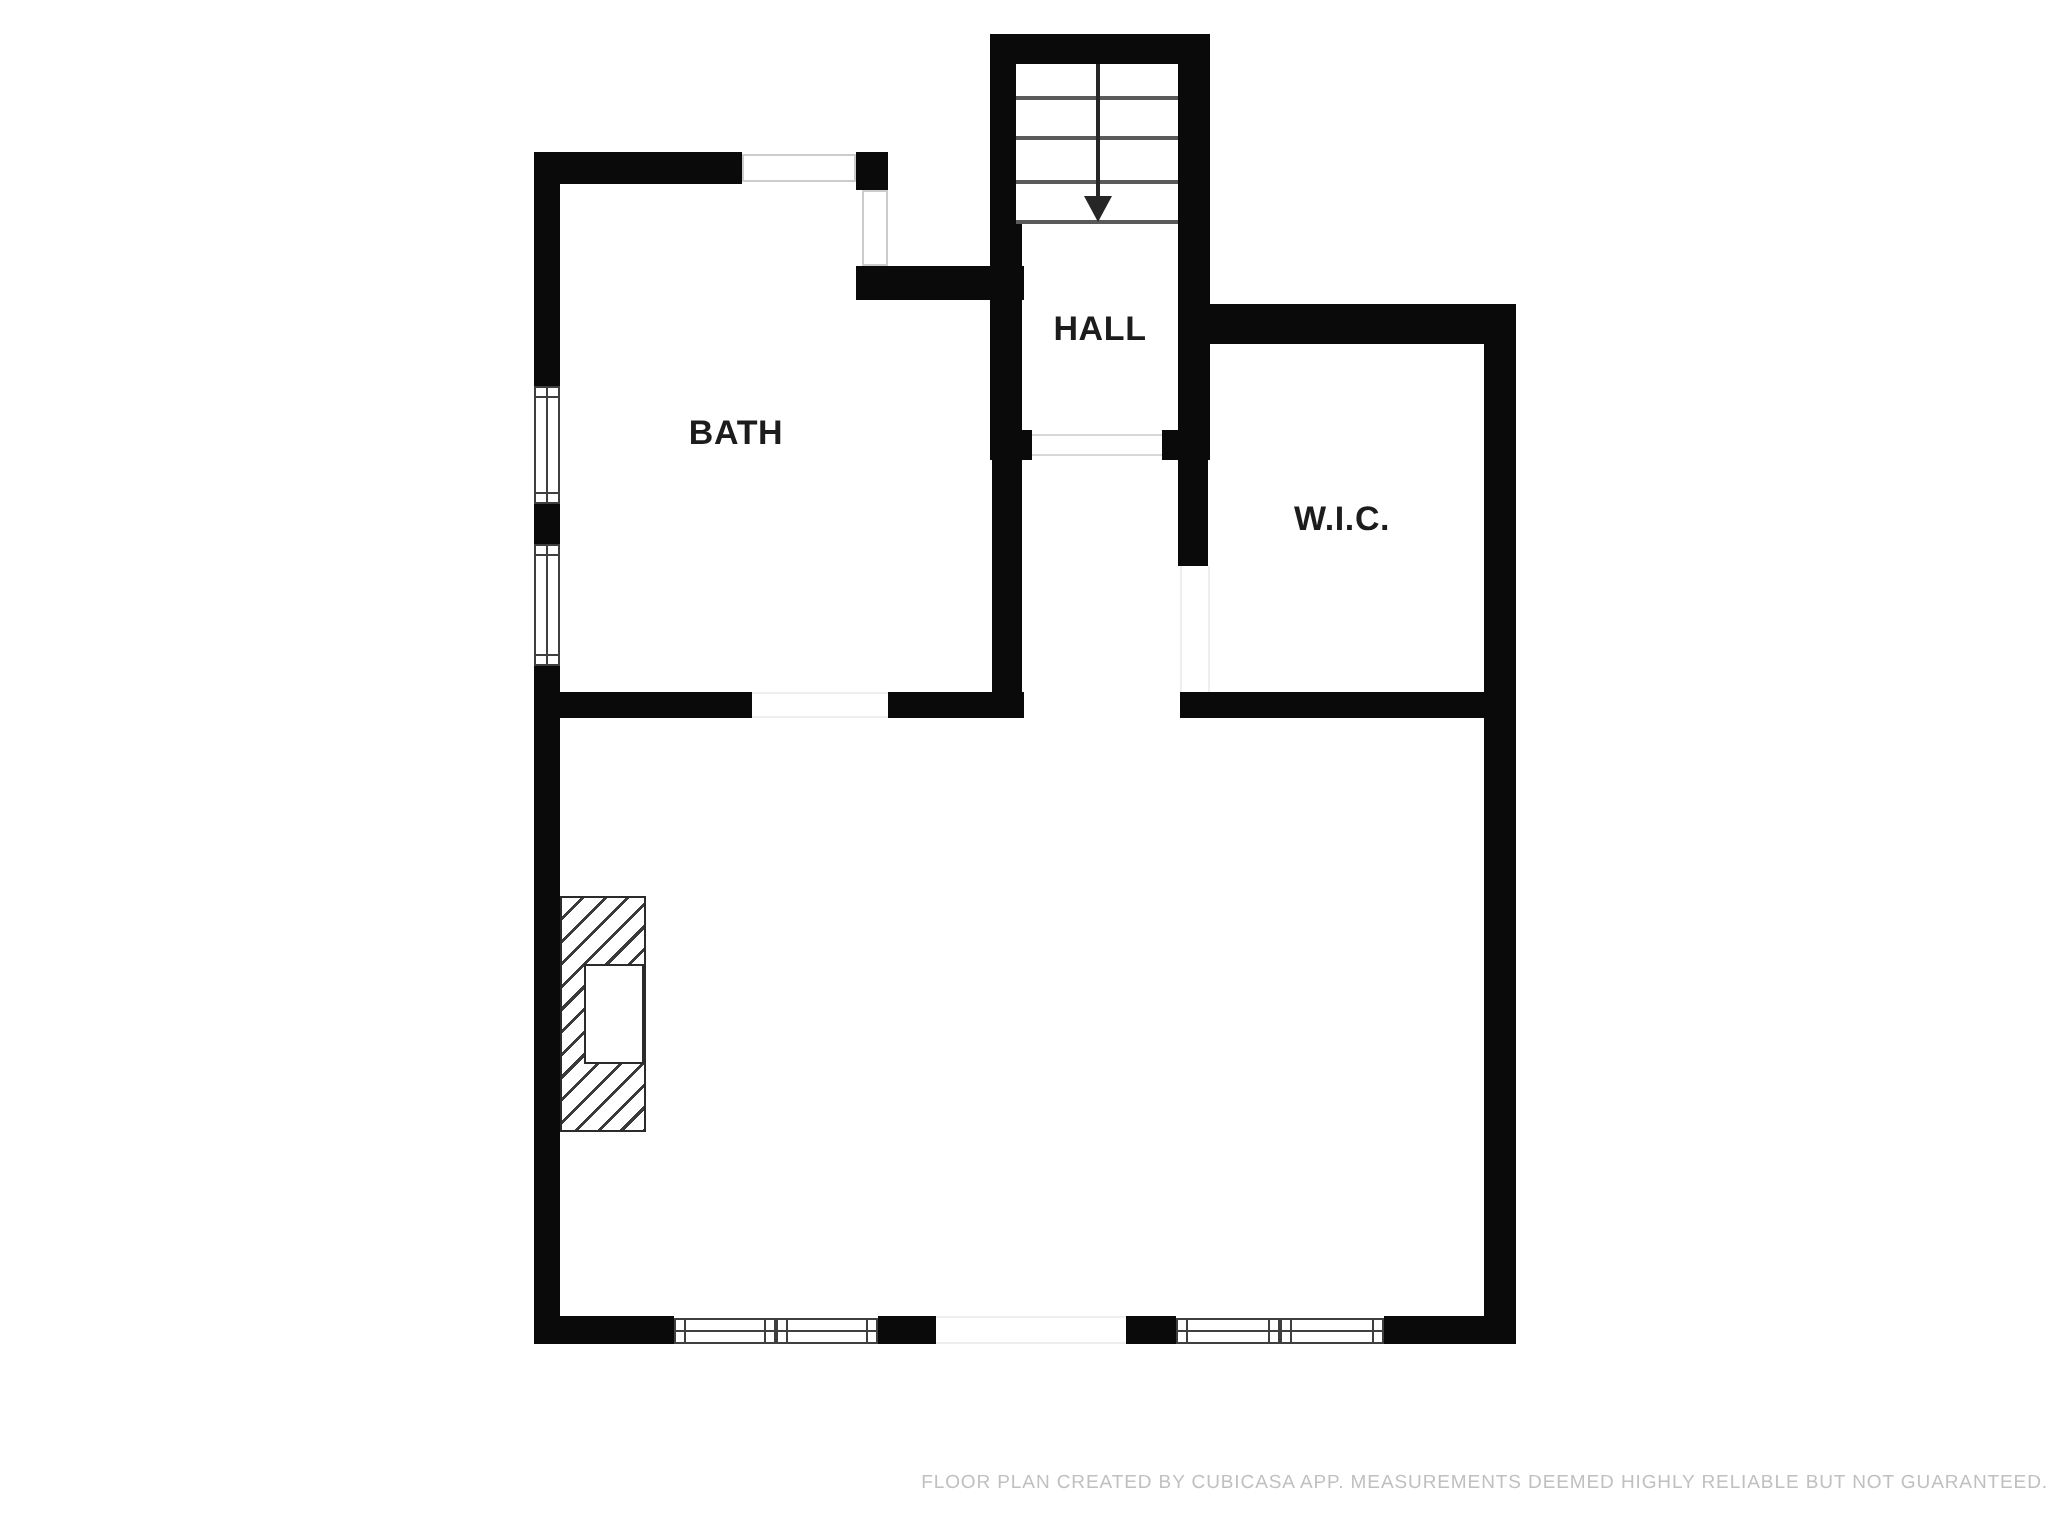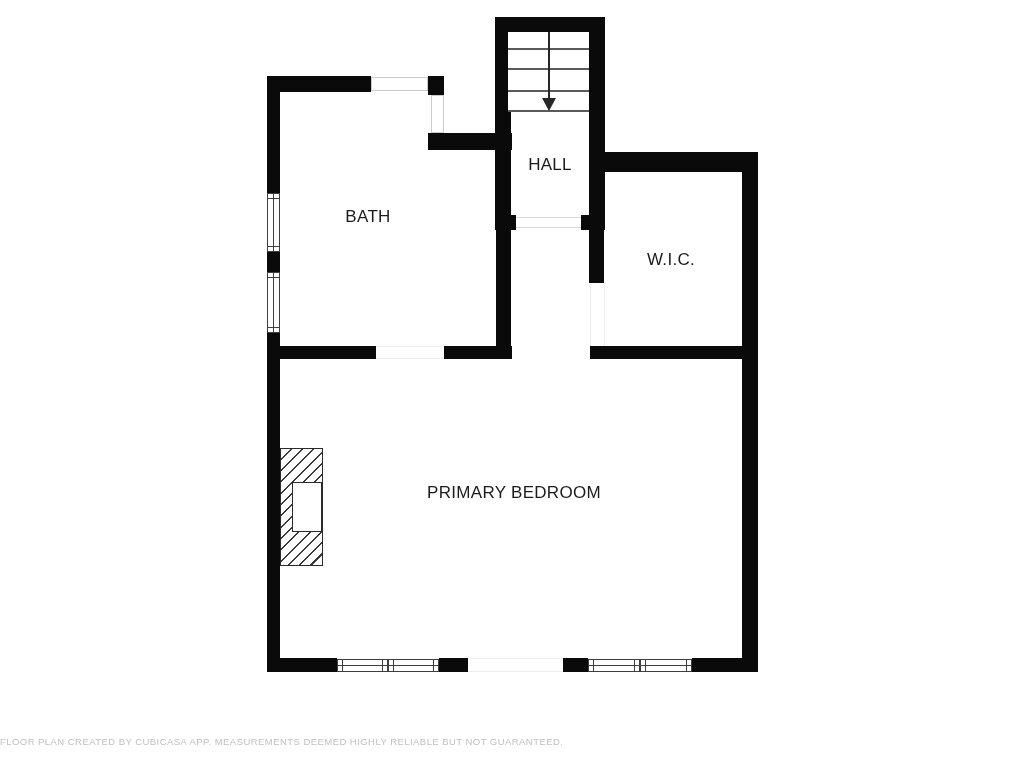--- a/index.html
+++ b/index.html
@@ -35,22 +35,22 @@
 
   
   .fireplace { position:absolute; left:280px; top:448px; width:43px; height:118px;
     border:1px solid #2b2b2b; box-sizing:border-box;
     background:repeating-linear-gradient(135deg, #ffffff 0px, #ffffff 6.5px, #3a3a3a 6.5px, #3a3a3a 8px); }
   .firebox { position:absolute; left:11px; top:33px; width:30px; height:50px;
     background:#ffffff; border:1px solid #2b2b2b; box-sizing:border-box; }
 
   
   .room-label { position:absolute; transform:translate(-50%,-50%);
-    font-size:17px; letter-spacing:0.3px; color:#1c1c1c; white-space:nowrap; }
-  .footer-text { position:absolute; left:0; top:736px; width:1024px; text-align:left;
+    font-size:17px; letter-spacing:0.3px; color:#1c1c1c; white-space:nowrap;font-weight:bold; }
+  .footer-text { position:absolute; left:0; top:736px; width:1024px; text-align:right;
     font-size:9.5px; letter-spacing:0.45px; color:#c0c0c0; white-space:nowrap; }
 </style>
 </head>
 <body>
 
 <div class="canvas">
 
   <div class="wall" style="left:495px;top:17px;width:110px;height:15px;"></div>
   <div class="wall" style="left:495px;top:17px;width:16px;height:198px;"></div>
   <div class="wall" style="left:495px;top:215px;width:21px;height:15px;"></div>
@@ -124,17 +124,16 @@
     <div class="arrow-head"></div>
   </div>
 
   <div class="fireplace">
     <div class="firebox"></div>
   </div>
 
   <div class="room-label" style="left:550px;top:165px;">HALL</div>
   <div class="room-label" style="left:368px;top:217px;">BATH</div>
   <div class="room-label" style="left:671px;top:260px;">W.I.C.</div>
-  <div class="room-label" style="left:514px;top:493px;">PRIMARY BEDROOM</div>
 
   <div class="footer-text">FLOOR PLAN CREATED BY CUBICASA APP. MEASUREMENTS DEEMED HIGHLY RELIABLE BUT NOT GUARANTEED.</div>
 
 </div>
 
 </body></html>

